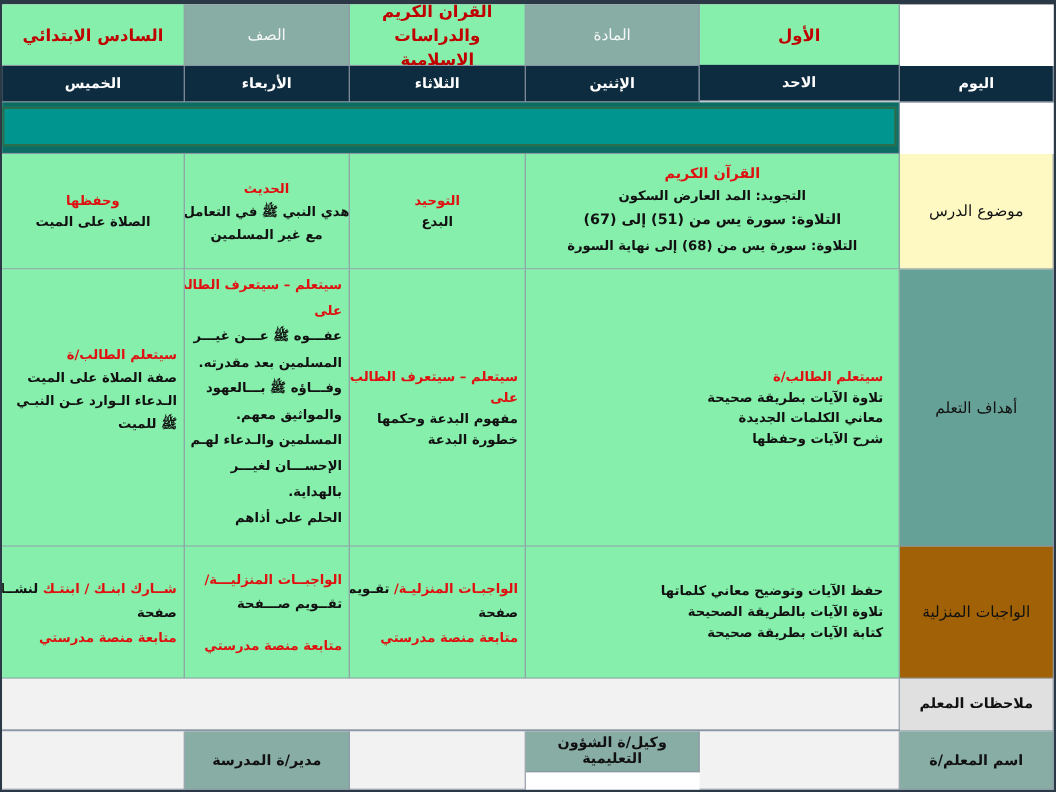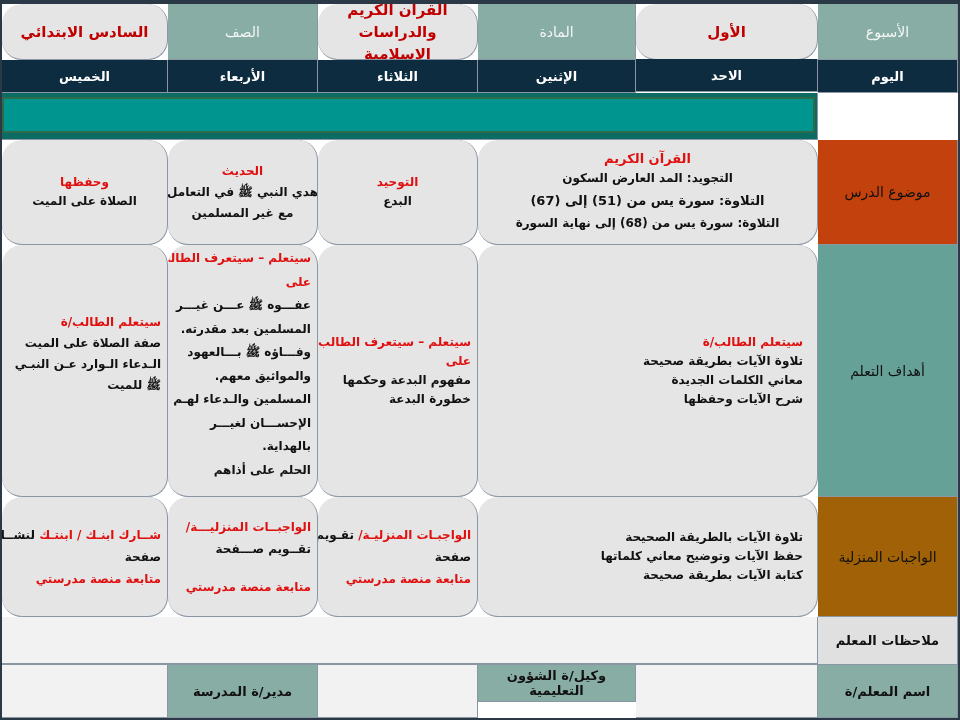--- a/index.html
+++ b/index.html
@@ -10,43 +10,42 @@
     position:relative;
   }
   .frame { position:absolute; left:2px; top:4px; width:956px; height:714px; background:#ffffff; }
   .cell {
     position:absolute; box-sizing:border-box;
     display:flex; align-items:center; justify-content:center;
     text-align:center; direction:rtl;
     border-right:1px solid #8a96a3; border-bottom:1px solid #8a96a3;
     overflow:hidden;
   }
-  .white { background:#e5e5e5;border-radius:20px; }
+  .white { background:#86efac; }
   .sage { background:#88ada5; color:#f4f7f6; font-size:14px; }
   .navy { background:#0e2c40; color:#ffffff; font-size:13px; font-weight:bold; }
   .teal-dark { background:#0c6c64; color:#ffffff; font-size:14px; }
   .teal-bright { background:#019590; border:2px solid #2d6b4a; }
-  .khaki { background:#c2410c; color:#111; font-size:14px; }
+  .khaki { background:#fef9c3; color:#111; font-size:14px; }
   .teal-mid { background:#66a198; color:#111; font-size:14px; }
   .peach { background:#a16207; color:#111; font-size:14px; }
   .grey { background:#e0e0e0; color:#111; font-size:13px; font-weight:bold; }
   .light { background:#f2f2f2; }
   .red { color:#e01010; font-weight:bold; }
   .darkred { color:#c00000; font-weight:bold; font-size:15px; }
   .blk { color:#111; font-weight:bold; }
   .content { font-size:12px; line-height:19px; padding:0 6px; }
   .content div { white-space:nowrap; }
   .sig { background:#88ada5; color:#111; font-size:13px; font-weight:bold; }
 </style>
 </head>
 <body>
 
 <div class="frame">
 
-  <div class="cell sage" style="left:816px;top:0;width:140px;height:56px;">الأسبوع</div>
   <div class="cell white darkred" style="left:634px;top:0;width:182px;height:56px;">الأول</div>
   <div class="cell sage" style="left:476px;top:0;width:158px;height:56px;">المادة</div>
   <div class="cell white darkred" style="left:316px;top:0;width:160px;height:56px;padding:0 18px;line-height:22px;">القرآن الكريم والدراسات الإسلامية</div>
   <div class="cell sage" style="left:166px;top:0;width:150px;height:56px;">الصف</div>
   <div class="cell white darkred" style="left:0;top:0;width:166px;height:56px;">السادس الابتدائي</div>
 
   <div class="cell navy" style="left:816px;top:56px;width:140px;height:33px;text-align:right;">اليوم</div>
   <div class="cell navy" style="left:634px;top:55px;width:182px;height:33px;text-align:center;">الاحد</div>
   <div class="cell navy" style="left:476px;top:56px;width:158px;height:33px;">الإثنين</div>
   <div class="cell navy" style="left:316px;top:56px;width:160px;height:33px;">الثلاثاء</div>
@@ -122,22 +121,22 @@
       <div class="red">سيتعلم الطالب/ة</div>
       <div class="blk">صفة الصلاة على الميت</div>
       <div class="blk">الـدعاء الـوارد عـن النبـي</div>
       <div class="blk">ﷺ للميت</div>
     </div>
   </div>
 
   <div class="cell peach" style="left:816px;top:493px;width:140px;height:120px;">الواجبات المنزلية</div>
   <div class="cell white" style="left:476px;top:493px;width:340px;height:120px;justify-content:flex-start;padding-right:8px;">
     <div class="content" style="text-align:right;">
+      <div class="blk">حفظ الآيات وتوضيح معاني كلماتها</div>
       <div class="blk">تلاوة الآيات بالطريقة الصحيحة</div>
-      <div class="blk">حفظ الآيات وتوضيح معاني كلماتها</div>
       <div class="blk">كتابة الآيات بطريقة صحيحة</div>
     </div>
   </div>
   <div class="cell white" style="left:316px;top:493px;width:160px;height:120px;justify-content:flex-start;">
     <div class="content" style="text-align:right;line-height:22px;">
       <div><span class="red">الواجبـات المنزليـة/</span><span class="blk"> تقـويم</span></div>
       <div class="blk">صفحة</div>
       <div class="red">متابعة منصة مدرستي</div>
     </div>
   </div>

